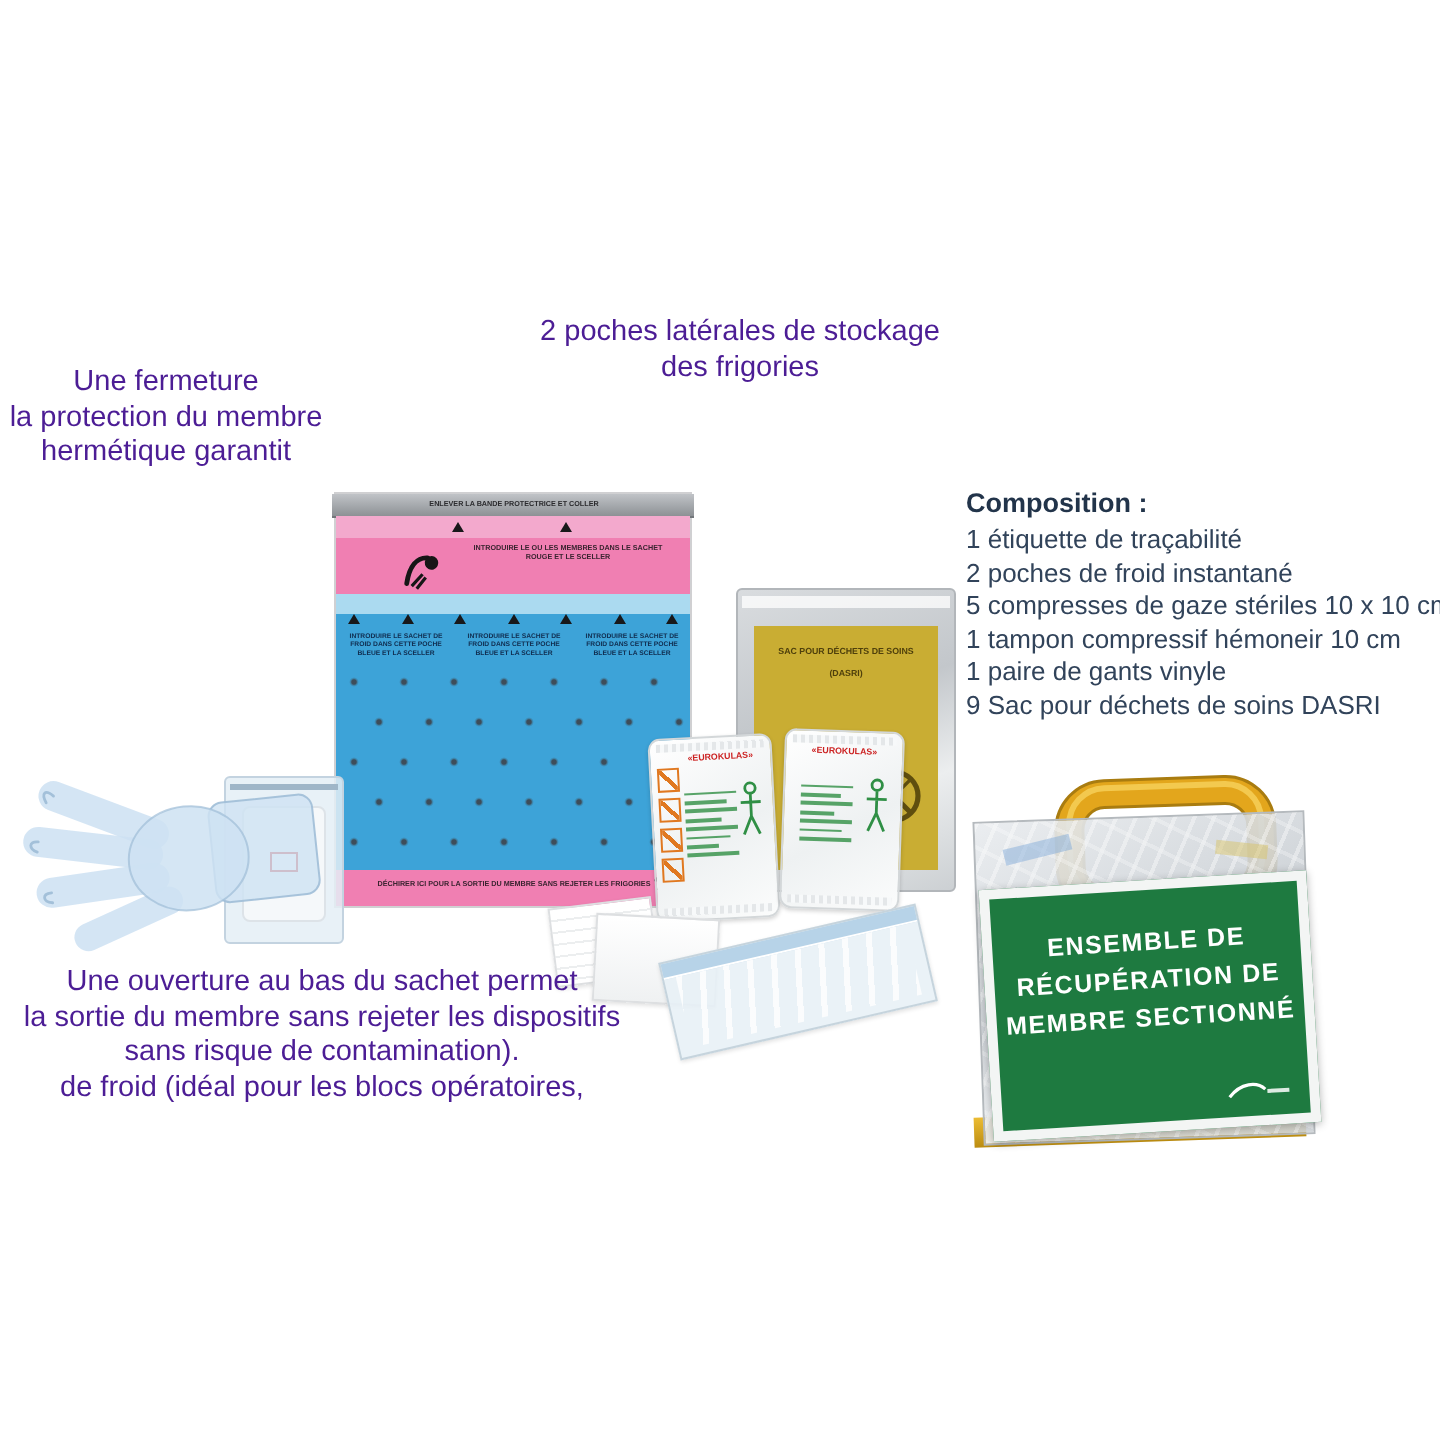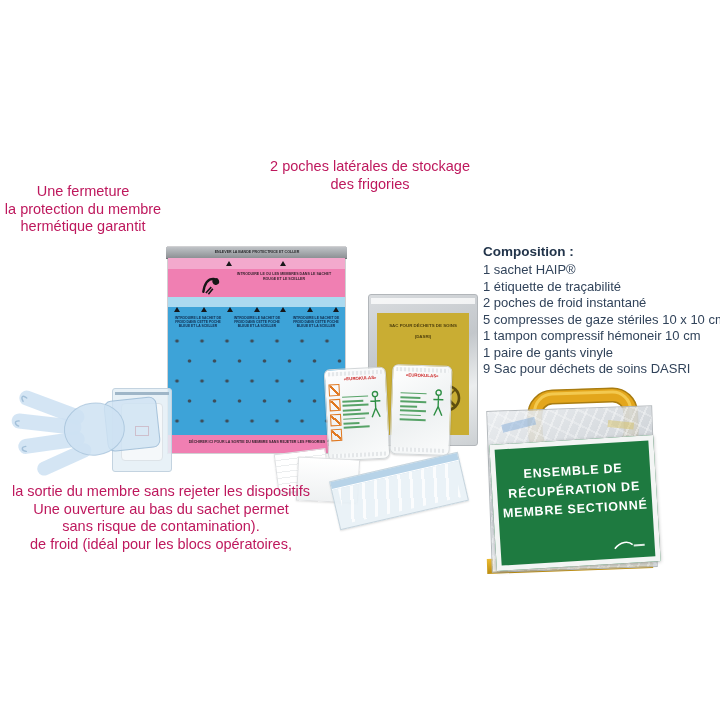--- a/index.html
+++ b/index.html
@@ -1,21 +1,21 @@
 <!DOCTYPE html>
 <html><head>
 <meta charset="utf-8">
 <style>
   html,body{margin:0;padding:0;background:#fff;}
   #canvas{position:relative;width:720px;height:720px;background:#fff;overflow:hidden;
           font-family:"Liberation Sans",sans-serif;}
   .abs{position:absolute;}
 
   
-  .callout{color:#be185d;font-size:14.5px;line-height:17.5px;text-align:center;z-index:10;}
+  .callout{color:#4c1d95;font-size:14.5px;line-height:17.5px;text-align:center;z-index:10;}
   .callout div{white-space:nowrap;}
 
   
   #composition{left:483px;top:244px;width:237px;color:#31435a;z-index:10;}
   #composition .comp-title{font-weight:bold;font-size:13.5px;color:#22344a;margin-bottom:3px;}
   #composition .comp-item{font-size:13px;line-height:16.5px;white-space:nowrap;}
 
   
   #haip-bag{left:168px;top:247px;width:177px;height:206px;z-index:5;box-shadow:0 0 0 1px rgba(120,120,125,.35);}
   .bag-gray{position:absolute;left:-2px;right:-2px;top:0;height:11px;
@@ -103,32 +103,31 @@
     <div>hermétique garantit</div>
   </div>
 
   <div class="abs callout" style="left:258px;top:158px;width:224px;">
     <div>2 poches latérales de stockage</div>
     <div>des frigories</div>
   </div>
 
   <div class="abs" id="composition">
     <div class="comp-title">Composition :</div>
-    <div class="comp-item">1 sachet HAIP®</div>
     <div class="comp-item">1 étiquette de traçabilité</div>
     <div class="comp-item">2 poches de froid instantané</div>
     <div class="comp-item">5 compresses de gaze stériles 10 x 10 cm</div>
     <div class="comp-item">1 tampon compressif hémoneir 10 cm</div>
     <div class="comp-item">1 paire de gants vinyle</div>
     <div class="comp-item">9 Sac pour déchets de soins DASRI</div>
   </div>
 
   <div class="abs callout" style="left:8px;top:483px;width:306px;">
+    <div>Une ouverture au bas du sachet permet</div>
     <div>la sortie du membre sans rejeter les dispositifs</div>
-    <div>Une ouverture au bas du sachet permet</div>
     <div>sans risque de contamination).</div>
     <div>de froid (idéal pour les blocs opératoires,</div>
   </div>
 
   <div class="abs" id="haip-bag">
     <div class="bag-gray">
       <div class="mtw" style="inset:0;">
         <div class="mt" style="--w:340px;--s:.45;top:3px;color:#2b2b2e;">ENLEVER LA BANDE PROTECTRICE ET COLLER</div>
       </div>
     </div>

